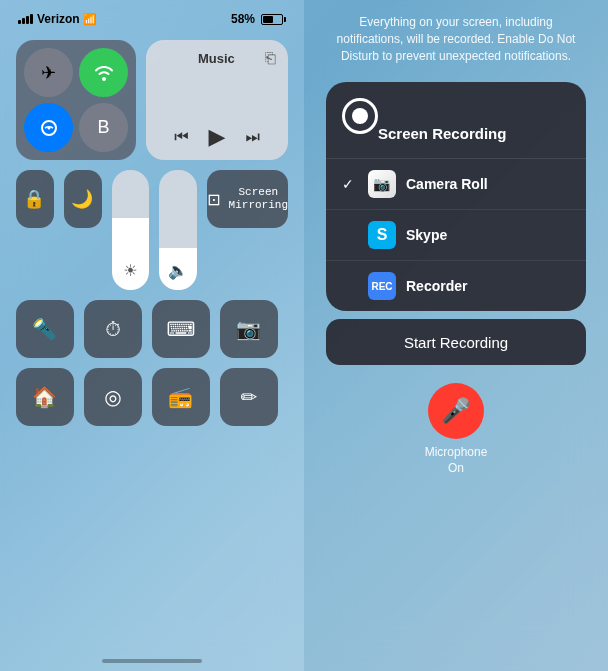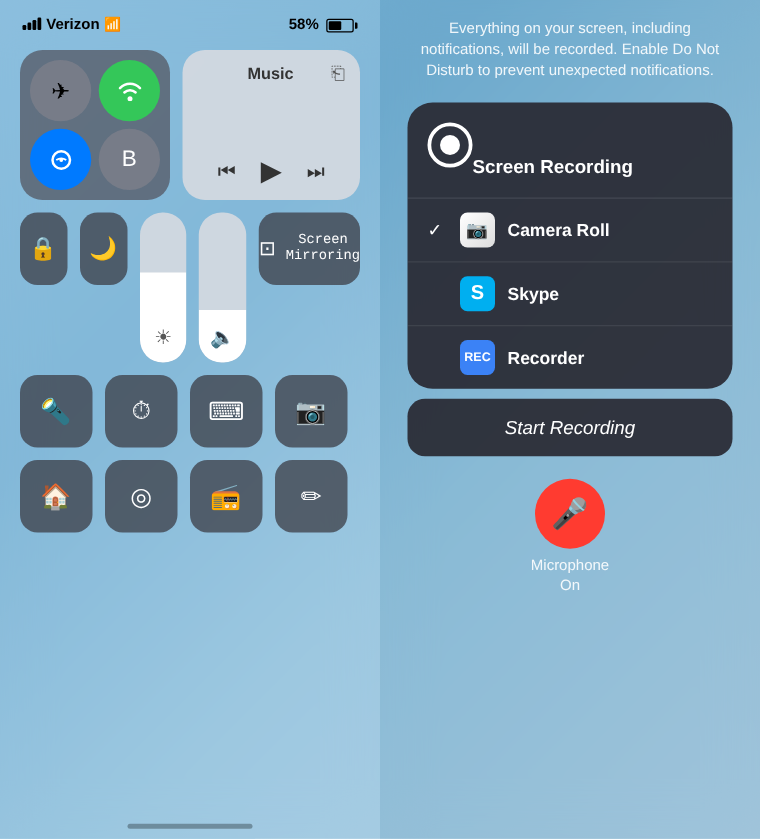--- a/index.html
+++ b/index.html
@@ -49,21 +49,21 @@
       gap: 1px;
       height: 10px;
     }
     .signal-bar {
       width: 3px;
       background: #000;
       border-radius: 1px;
     }
     .status-right {
       display: flex;
-      align-items: flex-end;
+      align-items: center;
       gap: 6px;
       font-size: 12px;
       font-weight: 600;
       color: #000;
     }
     .battery {
       display: flex;
       align-items: center;
       gap: 1px;
     }
@@ -393,21 +393,20 @@
       display: flex;
       align-items: center;
       justify-content: center;
       margin-top: 8px;
       cursor: pointer;
     }
     .start-recording-label {
       font-size: 15px;
       font-weight: 500;
       color: white;
-      font-style: italic;
     }
 
     .mic-section {
       display: flex;
       flex-direction: column;
       align-items: center;
       margin-top: 18px;
       gap: 6px;
     }
     .mic-button {

